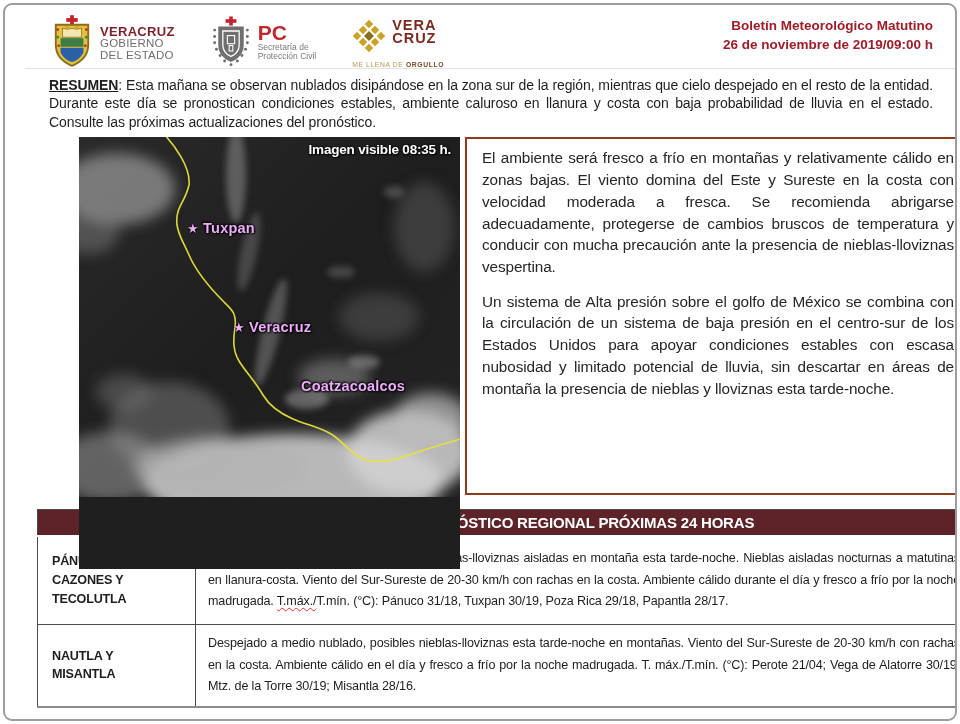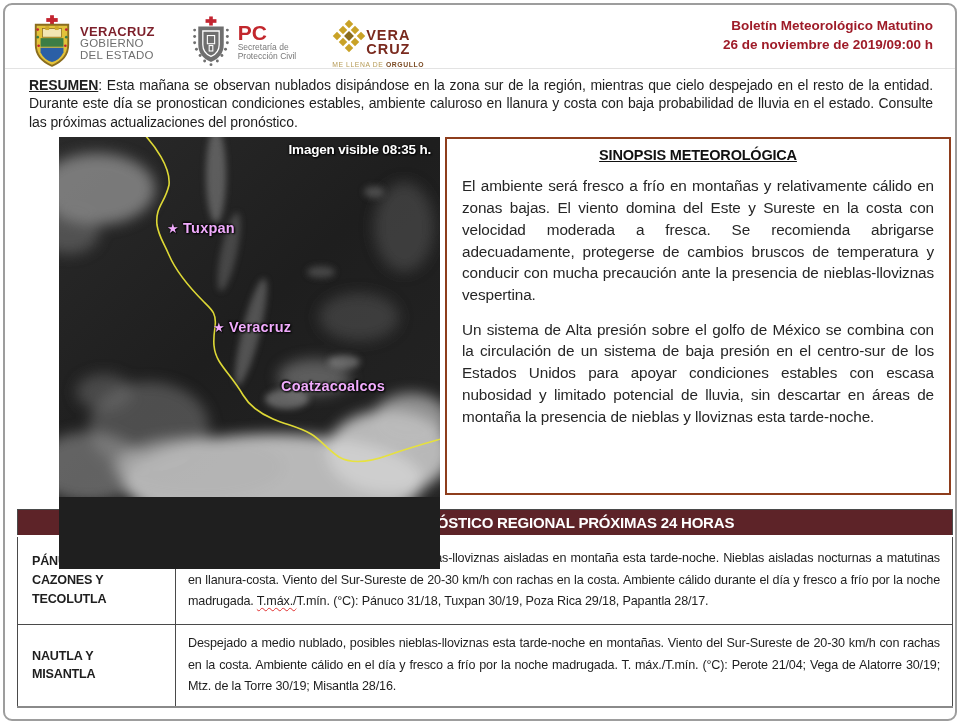--- a/index.html
+++ b/index.html
@@ -1,34 +1,34 @@
 <!DOCTYPE html>
 <html lang="es"><head>
 <meta charset="utf-8">
 <style>
   * { margin:0; padding:0; box-sizing:border-box; }
   html,body { background:#fff; font-family:"Liberation Sans", sans-serif; }
   .page {
     position:relative; width:954px; height:718px; margin:3px;
-    background:#fff; border:2px solid #9d9d9d; border-radius:9px; overflow:hidden;
+    background:#fff; border:2px solid #9d9d9d; border-radius:9px; overflow:hidden;padding-left:20px;
   }
   
   .header {
     display:flex; align-items:flex-start; padding:9px 22px 2px 26px;
     border-bottom:1px solid #e3e3e3; height:64px;
   }
   .logos { display:flex; align-items:center; gap:36px; }
   .logo { display:flex; align-items:center; gap:7px; }
   .logo-txt { line-height:1.02; }
   .lv-name { font-weight:bold; font-size:13px; color:#7c1f2a; letter-spacing:.3px; }
   .lv-sub  { font-size:11.5px; color:#6f6f6f; letter-spacing:.2px; }
   .pc-abbr { font-weight:bold; font-size:21px; color:#c2272d; line-height:.9; }
   .pc-sub  { font-size:8.5px; color:#787878; line-height:1.15; }
   .org-block { display:flex; flex-direction:column; }
-  .org-top { display:flex; align-items:flex-end; }
+  .org-top { display:flex; align-items:flex-start; gap:6px; }
   .org-name { font-weight:bold; font-size:14.5px; color:#7a2a1e; line-height:.95; letter-spacing:1px; }
   .org-tag { font-size:6.8px; color:#b59a55; letter-spacing:.6px; margin-top:4px; }
   .org-tag b { color:#7a4a22; }
   .titleblock { margin-left:auto; text-align:right; padding-top:3px; }
   .titleblock .t1 { font-weight:bold; font-size:13.5px; color:#9e1b28; line-height:1.5; }
   .titleblock .t2 { font-weight:bold; font-size:13.5px; color:#9e1b28; line-height:1.4; }
   .titleblock .t3 { font-weight:bold; font-size:13.5px; color:#9e1b28; line-height:1.4; }
   
   .resumen {
     margin:7px 22px 6px 24px; font-size:14px; line-height:1.32;
@@ -255,21 +255,20 @@
       </div>
       <div class="marker m-coatza-star">
         <span class="star">★</span>
       </div>
       <div class="marker m-coatza-label">
         <span class="mlabel">Coatzacoalcos</span>
       </div>
     </div>
 
     <div class="sinopsis">
-      <h2>SINOPSIS METEOROLÓGICA</h2>
       <p>El ambiente será fresco a frío en montañas y relativamente cálido en zonas bajas. El viento domina del Este y Sureste en la costa con velocidad moderada a fresca. Se recomienda abrigarse adecuadamente, protegerse de cambios bruscos de temperatura y conducir con mucha precaución ante la presencia de nieblas-lloviznas vespertina.</p>
       <p>Un sistema de Alta presión sobre el golfo de México se combina con la circulación de un sistema de baja presión en el centro-sur de los Estados Unidos para apoyar condiciones estables con escasa nubosidad y limitado potencial de lluvia, sin descartar en áreas de montaña la presencia de nieblas y lloviznas  esta tarde-noche.</p>
     </div>
   </div>
 
   <table class="fcast-table">
     <thead>
       <tr>
         <th style="width:158px">Cuenca</th>
         <th>PRONÓSTICO REGIONAL PRÓXIMAS 24 HORAS</th>

